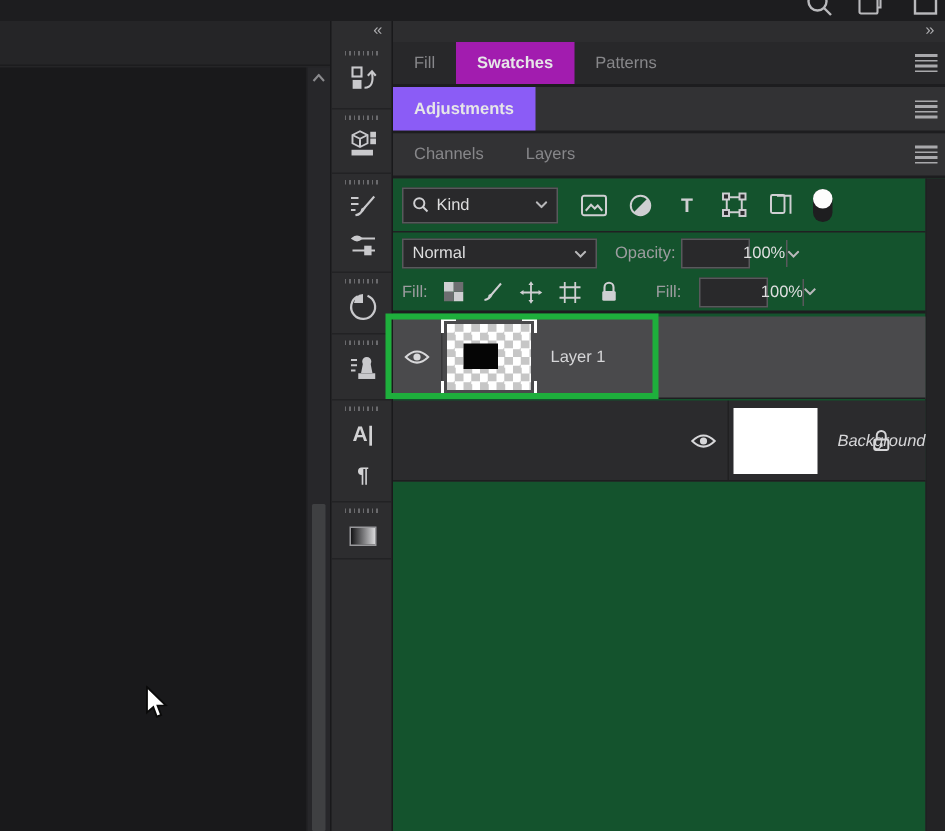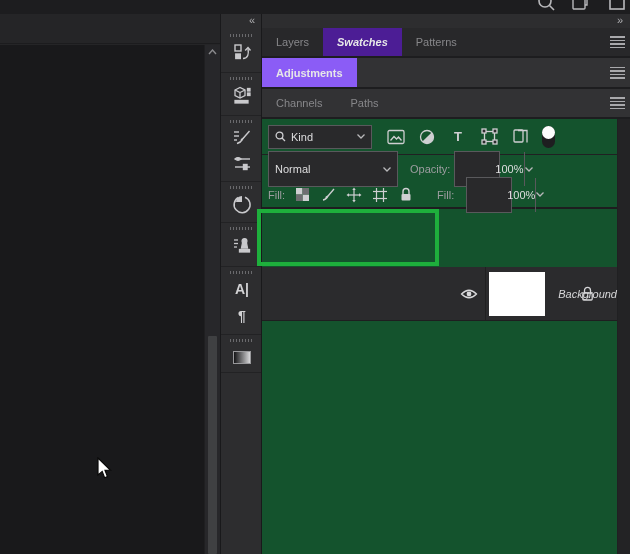--- a/index.html
+++ b/index.html
@@ -32,40 +32,40 @@
   .right-dock { position:absolute; left:262px; top:14px; width:368px; height:540px; background:#2c2c2e; }
   .dock-header { position:absolute; left:0; top:0; width:100%; height:14px; background:#2d2d2f; }
   .expand-right { position:absolute; top:0px; right:8px; color:#aeaeb1; font-size:11px; letter-spacing:-1px; }
 
   .tabrow { position:absolute; left:0; width:100%; display:flex; align-items:stretch; border-bottom:2px solid #1d1d1f; }
   .tabrow-1 { top:14px; height:30px; background:#28282a; }
   .tabrow-2 { top:44px; height:31px; background:#323234; }
   .tabrow-3 { top:75px; height:30px; background:#323234; }
   .tab { display:flex; align-items:center; padding:0 14px; color:#87878a; cursor:default; }
   .tab.active { color:#e6e6e8; font-weight:bold; }
-  .tabrow-1 .tab.active { background:#4c1d95;font-style:italic; }
+  .tabrow-1 .tab.active { background:#a21caf; }
   .tabrow-2 .tab.active { background:#8b5cf6; }
   .tabrow-3 .tab.active { background:#28282a; }
   .panel-menu { position:absolute; right:5px; top:50%; transform:translateY(-50%); width:15px; height:12px; display:flex; flex-direction:column; justify-content:space-between; }
   .panel-menu i { display:block; height:1.5px; background:#a9a9ac; }
 
   
   .layers-body { position:absolute; left:0; top:105px; width:100%; height:435px; background:#14532d; }
   .right-strip { position:absolute; right:0; top:0; width:13px; height:100%; background:#232325; border-left:1px solid #202022; }
 
   .filter-row { position:absolute; left:0; top:0; width:355px; height:36px; display:flex; align-items:center; gap:9px; padding-left:6px; border-bottom:1px solid #202022; }
   .kind-box { width:104px; height:24px; border:1px solid #59595c; background:#29292b; display:flex; align-items:center; gap:5px; padding:0 6px; color:#dededf; }
   .kind-box .spacer { flex:1; }
   .ficon { width:22px; height:22px; display:flex; align-items:center; justify-content:center; color:#cfcfd2; }
   .ficon.texty { font-size:13px; font-weight:bold; }
   .filter-toggle { width:13px; height:22px; background:#1e1e20; border-radius:7px; position:relative; margin-left:2px; }
   .filter-toggle .knob { position:absolute; top:0px; left:0px; width:13px; height:13px; background:#fdfdfd; border-radius:50%; }
 
   .blend-row { position:absolute; left:0; top:37px; width:355px; height:26px; display:flex; align-items:center; padding-left:6px; }
-  .dd { height:36px; border:1px solid #59595c; background:#29292b; display:flex; align-items:center; color:#dededf; }
+  .dd { height:20px; border:1px solid #59595c; background:#29292b; display:flex; align-items:center; color:#dededf; }
   .blend-dd { width:130px; padding:0 6px; }
   .blend-dd .spacer { flex:1; }
   .pct-field { width:46px; margin-left:4px;padding-left:40px; }
   .pct-field .val { flex:1; text-align:center; }
   .pct-field .arrow { width:14px; align-self:stretch; border-left:1px solid #59595c; display:flex; align-items:center; justify-content:center; }
   .row-label { color:#9d9da0; }
   .blend-row .row-label { margin-left:12px; }
 
   .lock-row { position:absolute; left:0; top:63px; width:355px; height:27px; display:flex; align-items:center; gap:8px; padding-left:6px; border-bottom:2px solid #1d1d1f; }
   .lock-icons { display:flex; gap:8px; align-items:center; }
@@ -209,21 +209,21 @@
   </div>
   <div class="strip-sep" style="top:358px"></div>
 </div>
 
 <div class="right-dock">
   <div class="dock-header">
     <div class="expand-right">»</div>
   </div>
 
   <div class="tabrow tabrow-1">
-    <div class="tab">Layers</div>
+    <div class="tab">Fill</div>
     <div class="tab active">Swatches</div>
     <div class="tab">Patterns</div>
     <div class="panel-menu">
         <i></i>
         <i></i>
         <i></i>
         <i></i>
       </div>
   </div>
 
@@ -232,21 +232,21 @@
     <div class="panel-menu">
         <i></i>
         <i></i>
         <i></i>
         <i></i>
       </div>
   </div>
 
   <div class="tabrow tabrow-3">
     <div class="tab">Channels</div>
-    <div class="tab">Paths</div>
+    <div class="tab">Layers</div>
     <div class="panel-menu">
         <i></i>
         <i></i>
         <i></i>
         <i></i>
       </div>
   </div>
 
   <div class="layers-body">
     <div class="right-strip"></div>
@@ -358,20 +358,38 @@
       <div class="dd pct-field">
         <span class="val">100%</span>
         <span class="arrow">
           <svg width="8" height="5" viewBox="0 0 8 5" fill="none" stroke="#b8b8ba" stroke-width="1.3">
               <polyline points="0.5,0.5 4,4 7.5,0.5"></polyline>
             </svg>
         </span>
       </div>
     </div>
 
+    <div class="layer-row selected row-layer1">
+      <div class="eye-cell">
+        <svg width="18" height="12" viewBox="0 0 18 12" fill="none" stroke="#d8d8da" stroke-width="1.3">
+          <path d="M1.5 6 Q9 -1.5 16.5 6 Q9 13.5 1.5 6 Z"></path>
+            <circle cx="9" cy="6" r="2.4" fill="#d8d8da" stroke="none"></circle>
+        </svg>
+      </div>
+      <div class="thumb-wrap">
+        <div class="thumb checker">
+            <div class="blackrect"></div>
+          </div>
+        <div class="sel-corner sc-tl"></div>
+        <div class="sel-corner sc-tr"></div>
+        <div class="sel-corner sc-bl"></div>
+        <div class="sel-corner sc-br"></div>
+      </div>
+      <span class="layer-name">Layer 1</span>
+    </div>
 
     <div class="layer-row normal row-background">
       <div class="eye-cell">
         <svg width="18" height="12" viewBox="0 0 18 12" fill="none" stroke="#d8d8da" stroke-width="1.3">
           <path d="M1.5 6 Q9 -1.5 16.5 6 Q9 13.5 1.5 6 Z"></path>
             <circle cx="9" cy="6" r="2.4" fill="#d8d8da" stroke="none"></circle>
         </svg>
       </div>
       <div class="thumb-wrap">
           <div class="thumb white"></div>

